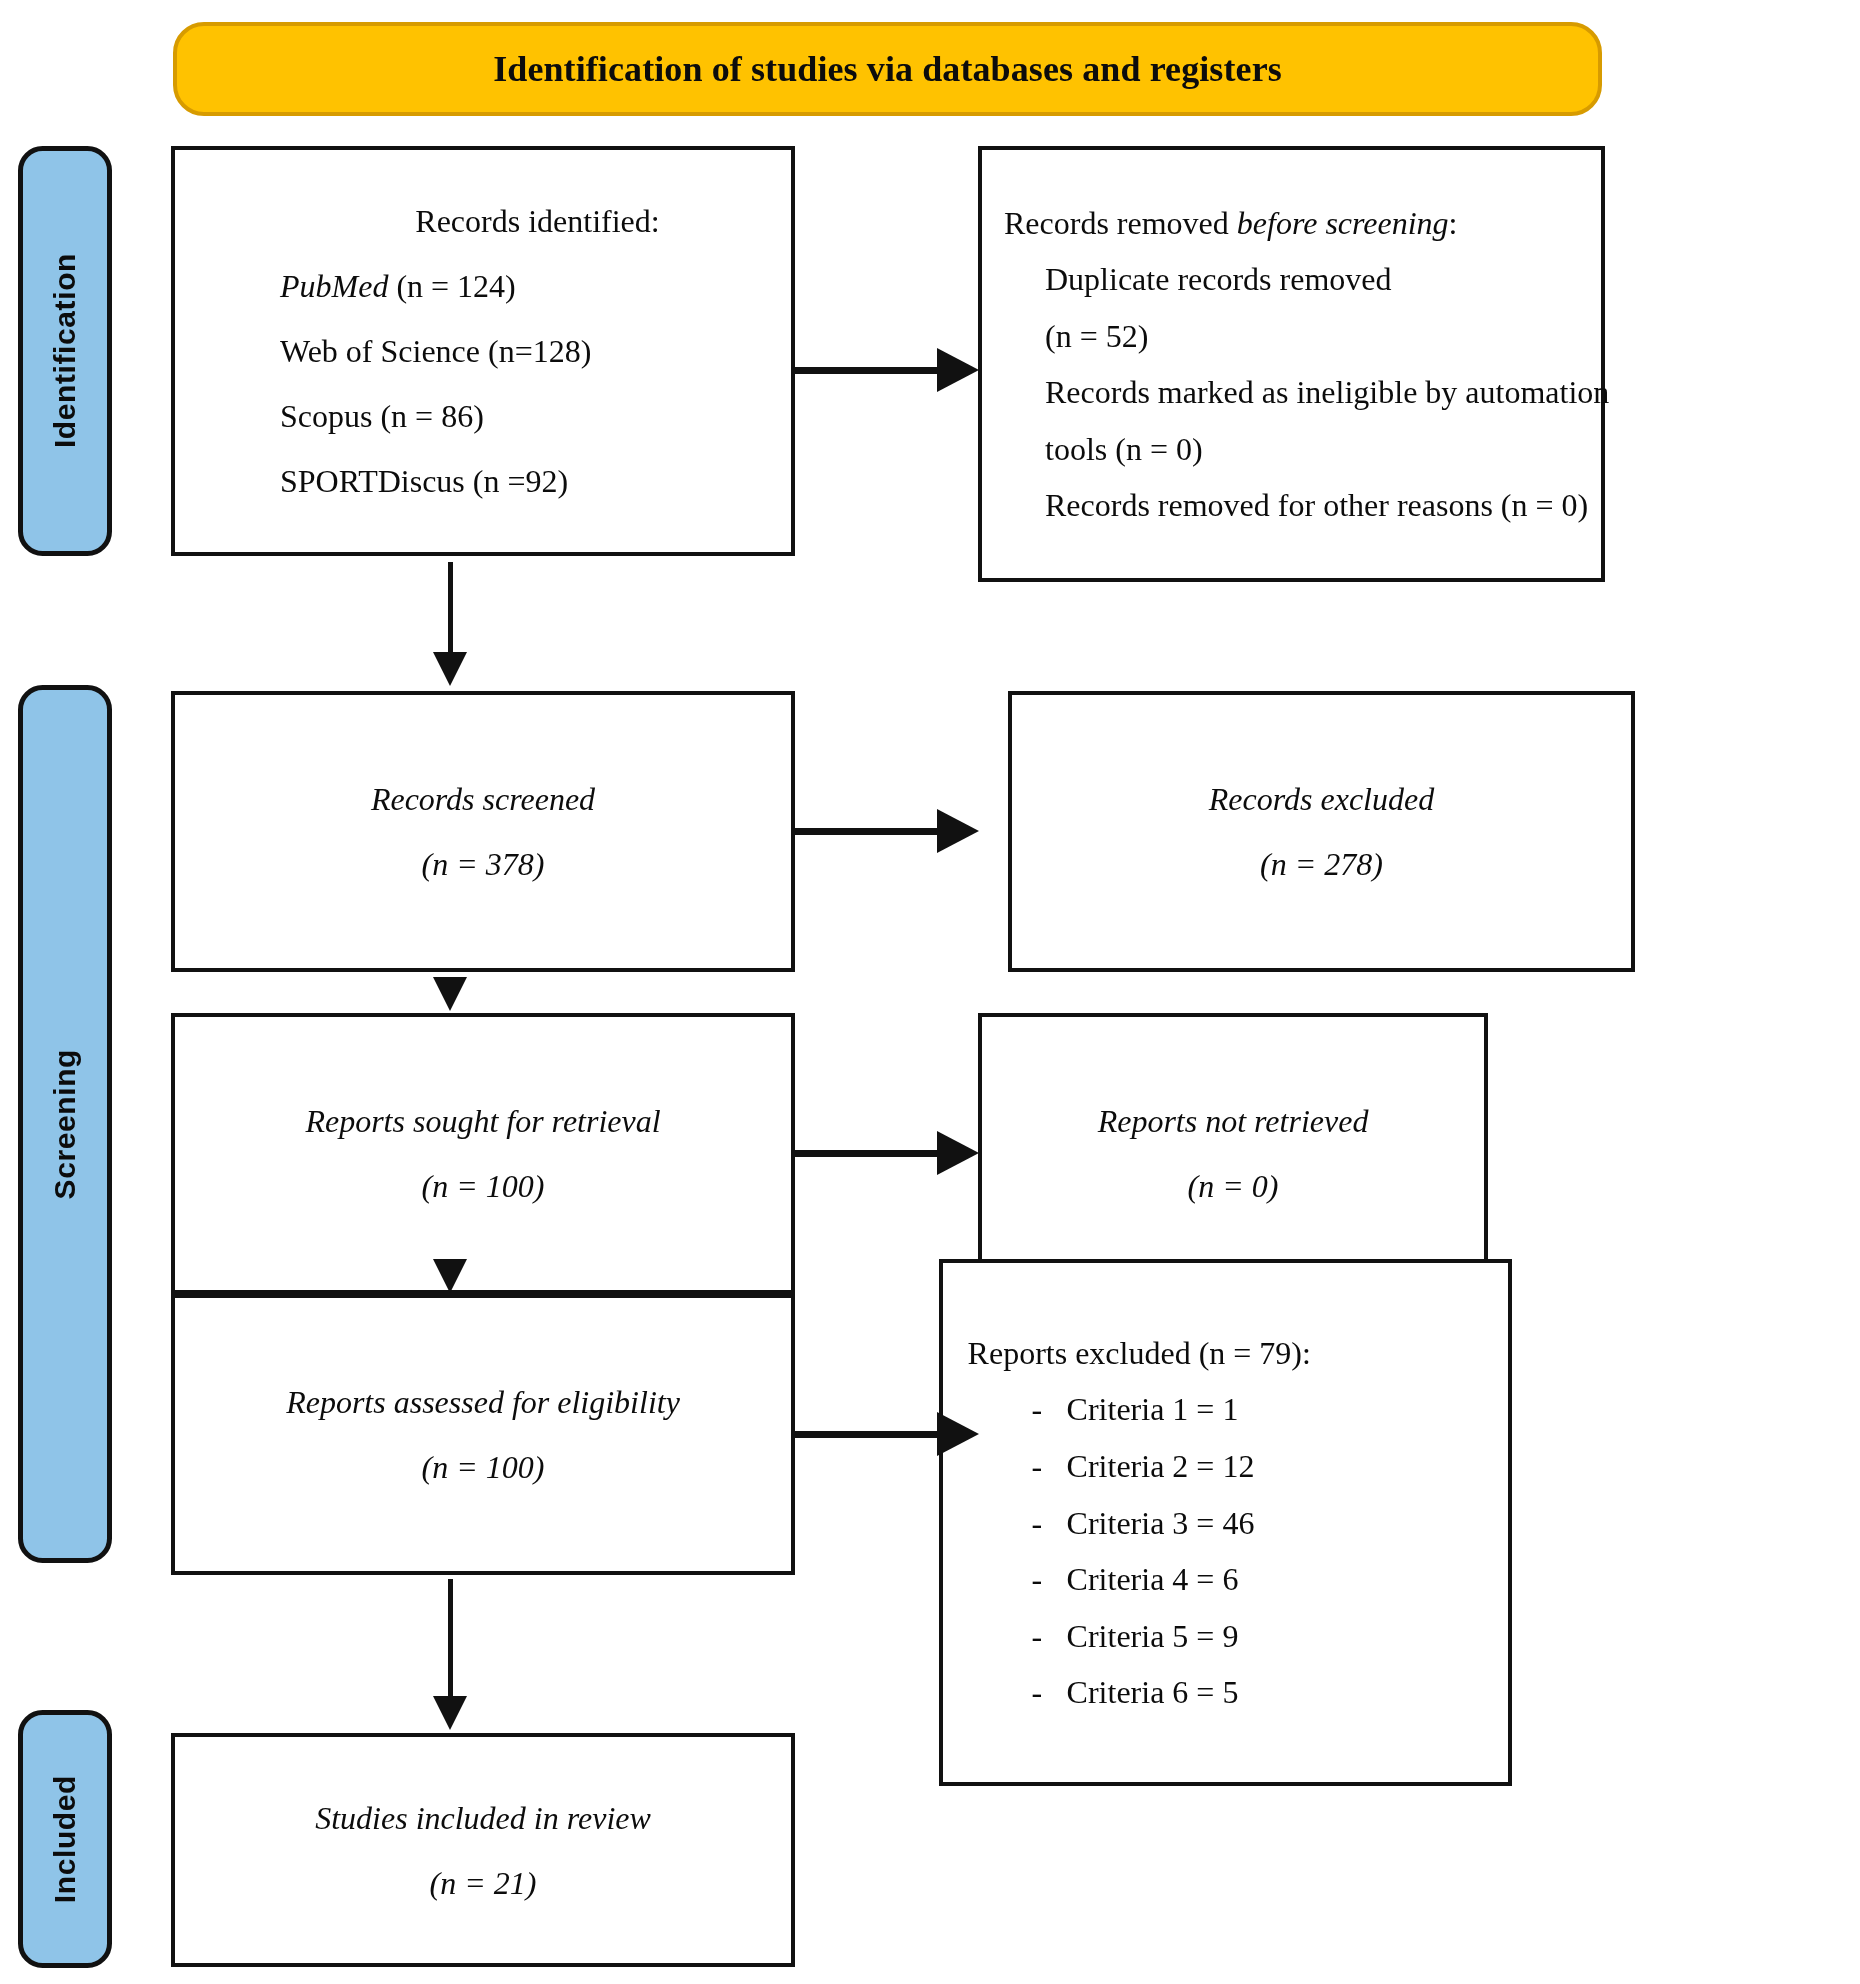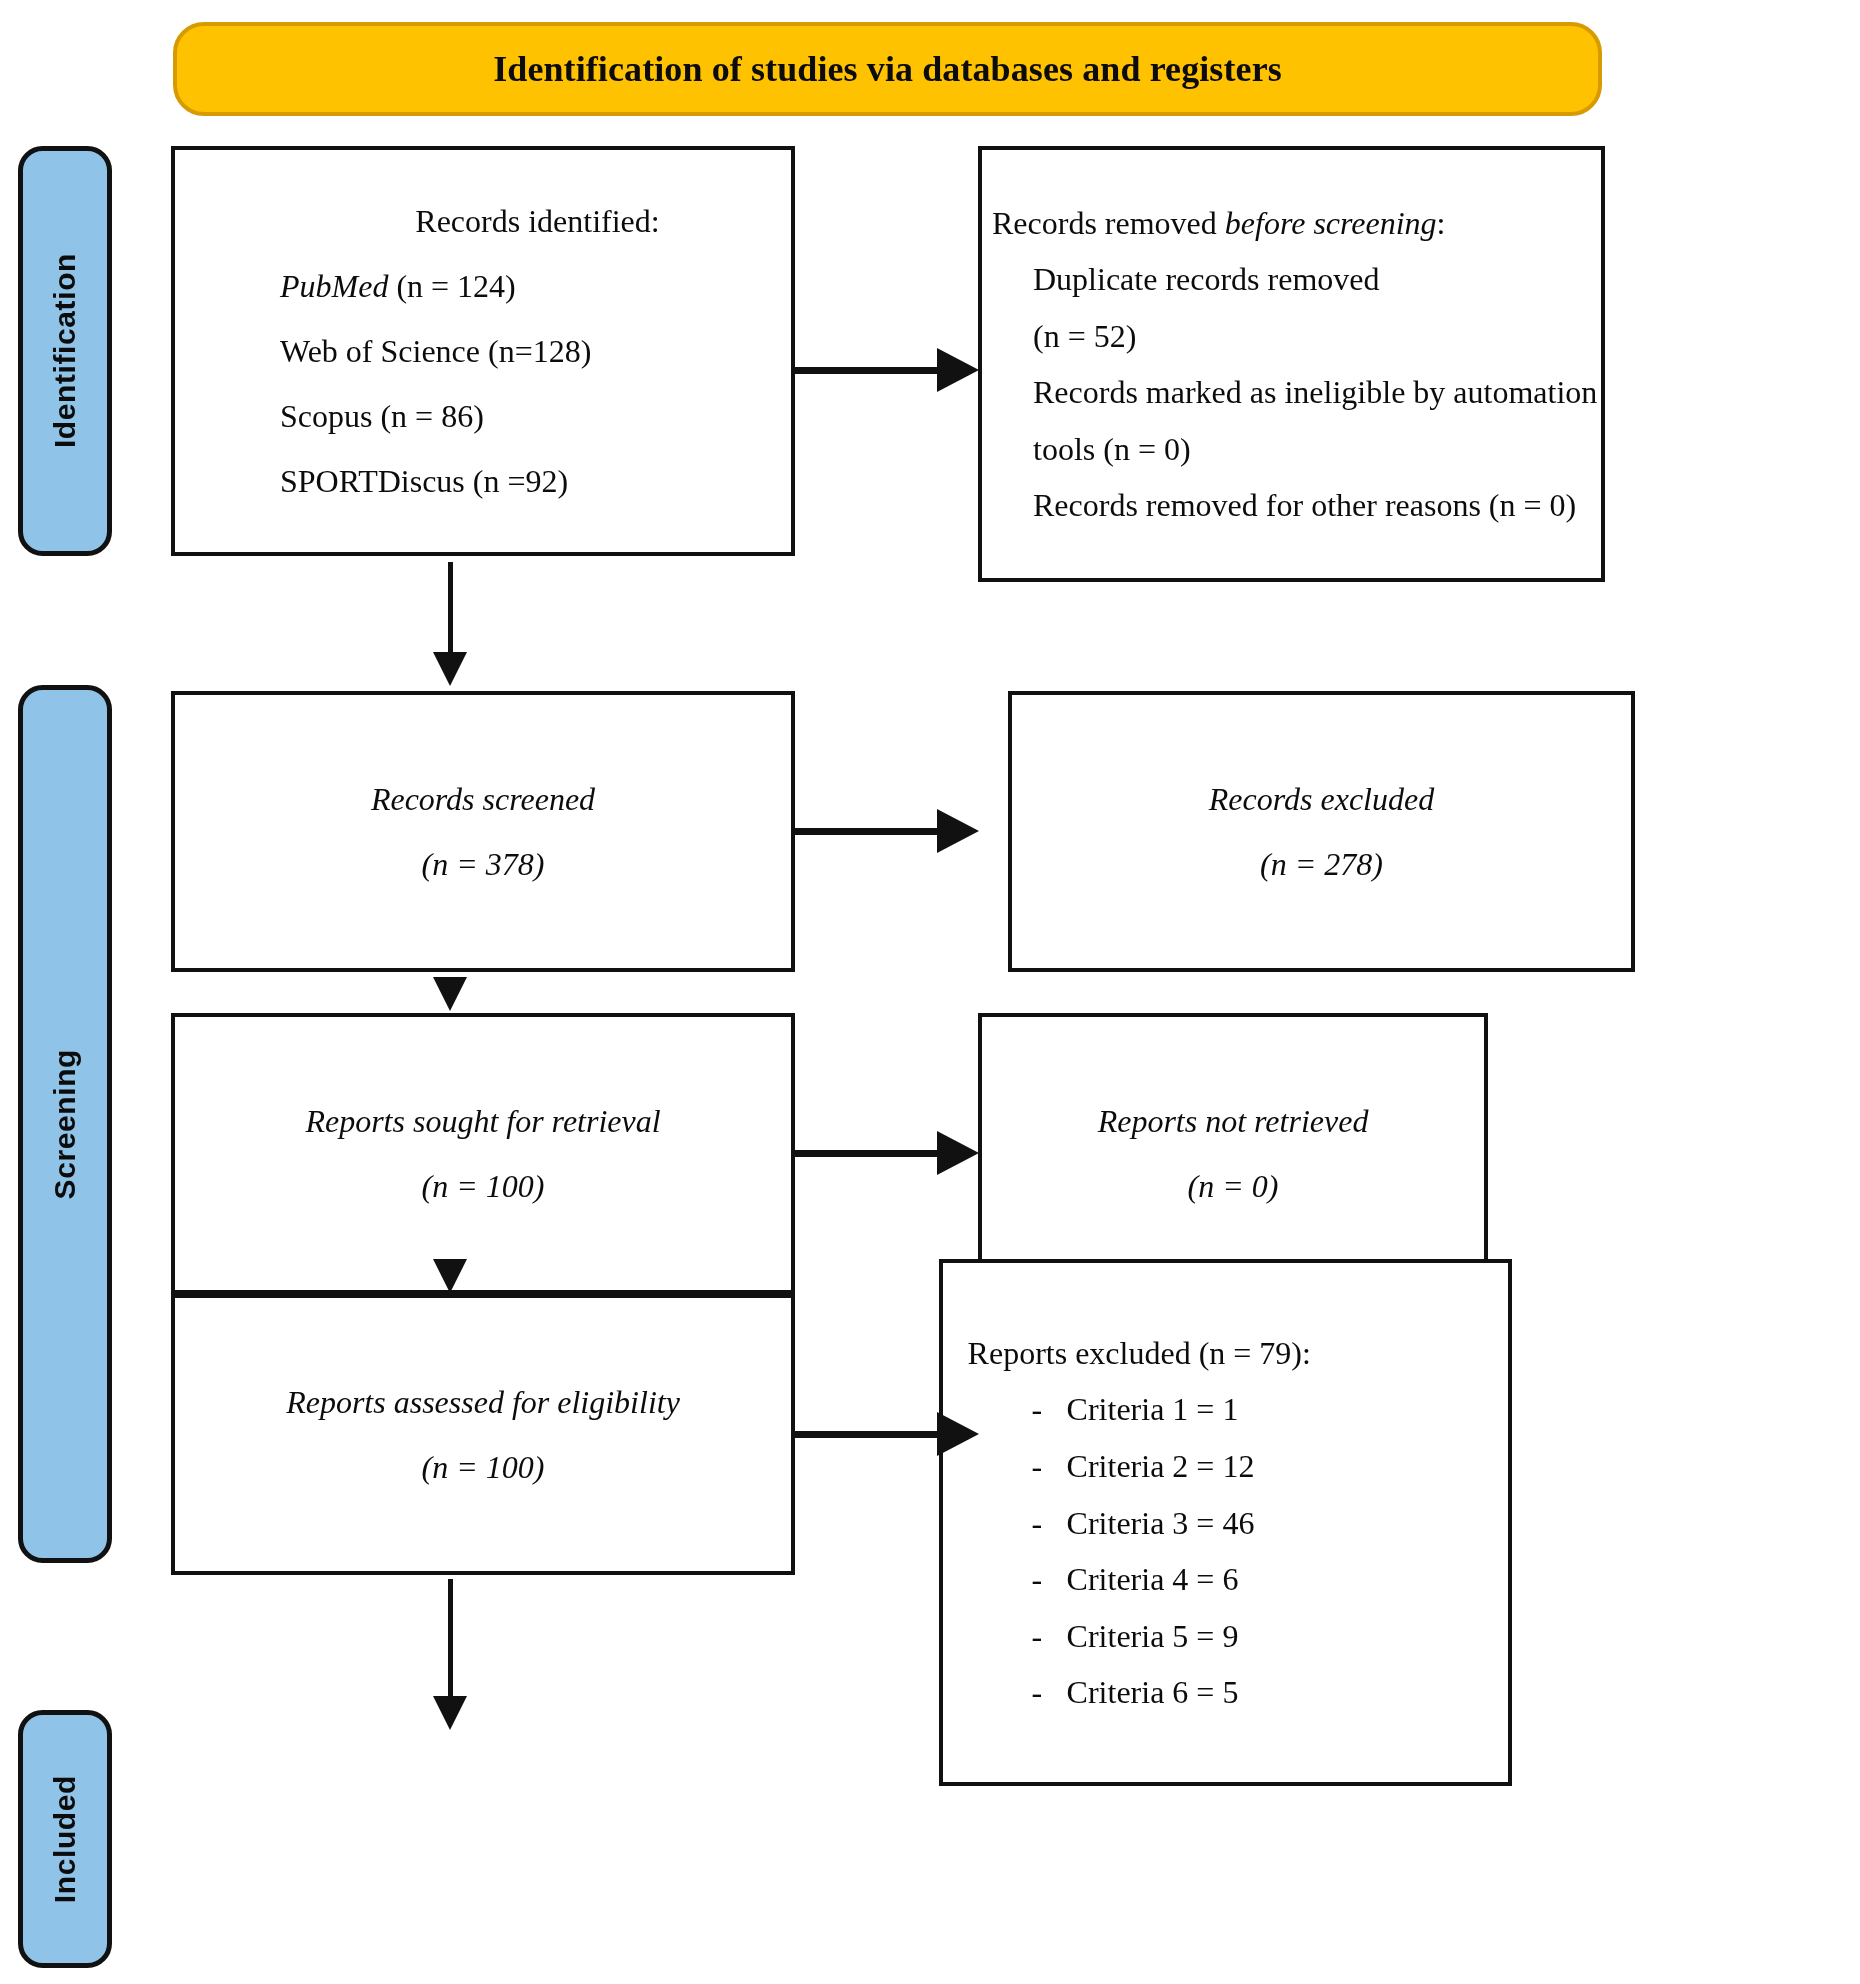--- a/index.html
+++ b/index.html
@@ -100,21 +100,21 @@
   #box-sought       { left: 171px;  top: 1013px; width: 624px; height: 281px; }
   #box-notretrieved { left: 978px; top: 1013px; width: 510px; height: 281px; }
   #box-assessed     { left: 171px;  top: 1294px; width: 624px; height: 281px; }
   #box-repexcluded  { left: 939px; top: 1259px; width: 573px; height: 527px; }
   #box-included     { left: 171px;  top: 1733px; width: 624px; height: 234px; }
 
   
   #box-identified .fbox-inner { align-items: flex-start; padding-left: 105px; }
   #box-identified .hdr { width: 515px; text-align: center; }
 
-  #box-removed .fbox-inner { align-items: flex-start; padding-left: 10px; padding-right: 8.2px; }
+  #box-removed .fbox-inner { align-items: flex-start; padding-left: 22px; padding-right: 8.2px; }
   #box-removed .indent { padding-left: 41px; }
 
   #box-repexcluded .fbox-inner { align-items: flex-start; padding-left: 24.6px; }
   .crit-row {
     display: flex;
     align-items: baseline;
     font-size: 32px;
     color: #0c0c0c;
     line-height: 1.0;
   }
@@ -278,20 +278,27 @@
         <span class="crit-label">Criteria 5 = 9</span>
       </div>
       <div class="gap-sm"></div>
       <div class="crit-row">
         <span class="crit-dash">-</span>
         <span class="crit-label">Criteria 6 = 5</span>
       </div>
     </div>
   </div>
 
+  <div class="fbox center" id="box-included">
+    <div class="fbox-inner">
+      <div class="line">Studies included in review</div>
+      <div class="gap-md"></div>
+      <div class="line">(n = 21)</div>
+    </div>
+  </div>
 
   <div class="arrow-h" style="left:795px; top:348px; width:184px; height:44px;">
     <div class="shaft" style="width:146px;"></div>
       <div class="head"></div>
   </div>
   <div class="arrow-h" style="left:795px; top:809px; width:184px; height:44px;">
     <div class="shaft" style="width:146px;"></div>
       <div class="head"></div>
   </div>
   <div class="arrow-h" style="left:795px; top:1131px; width:184px; height:44px;">

